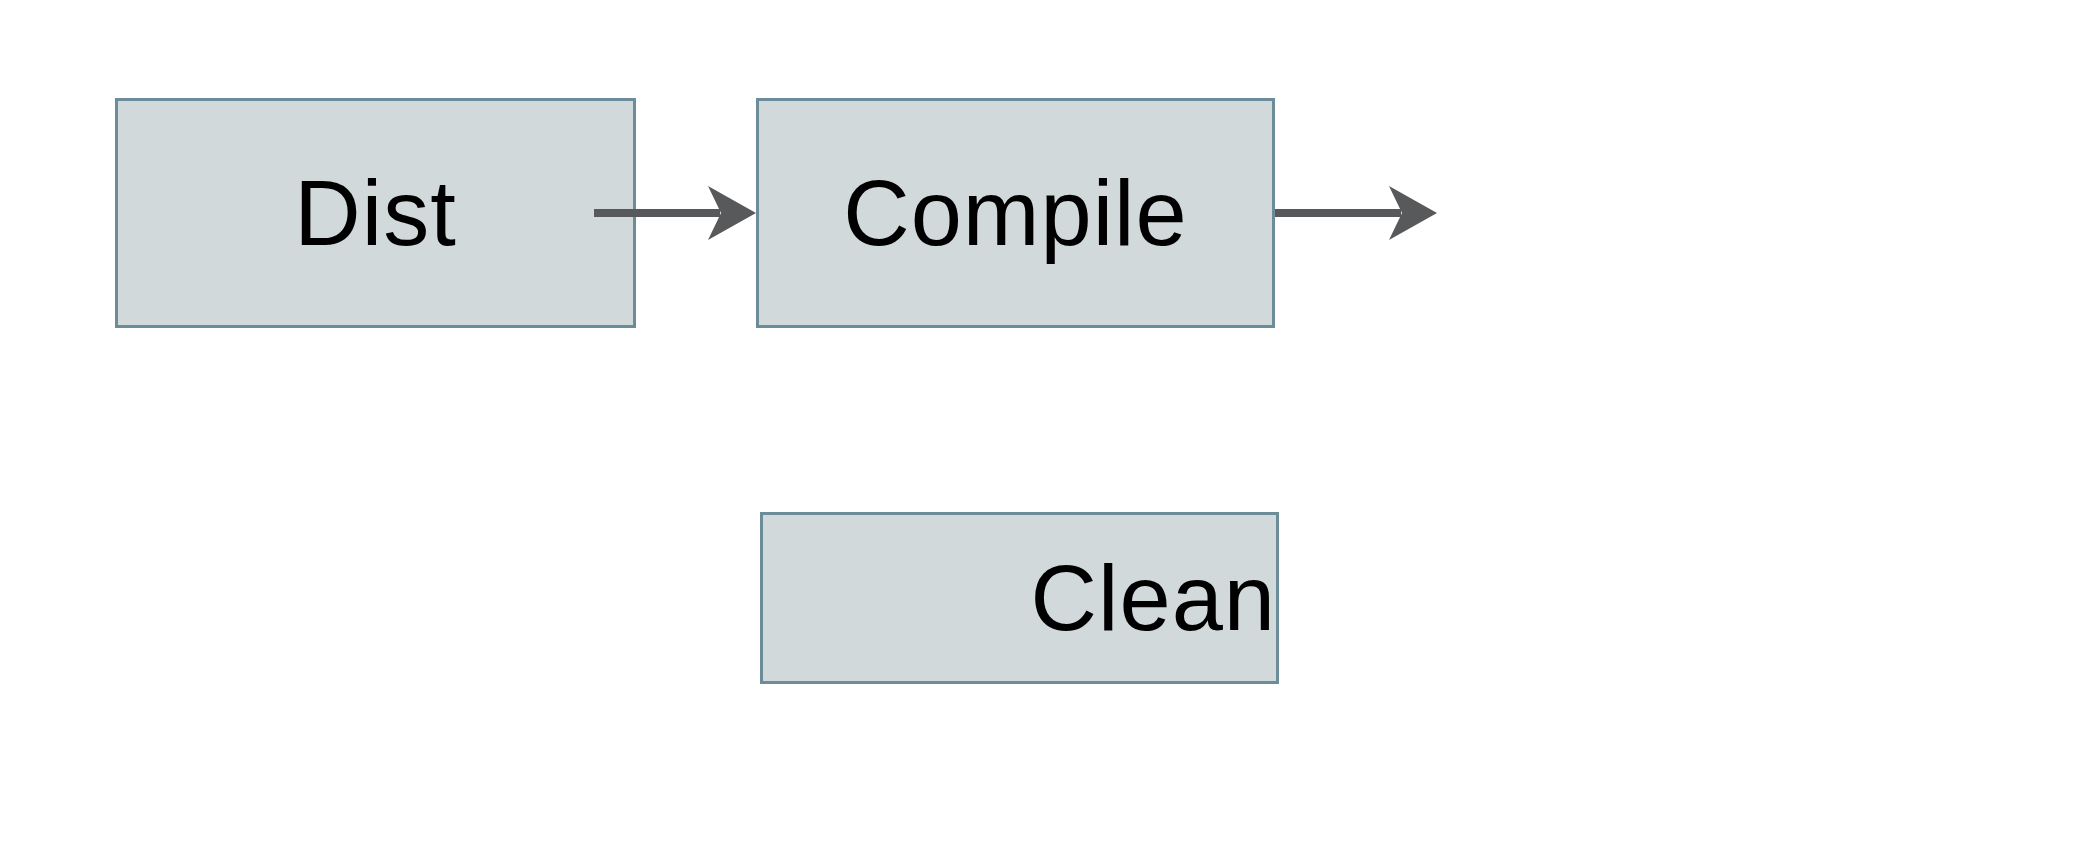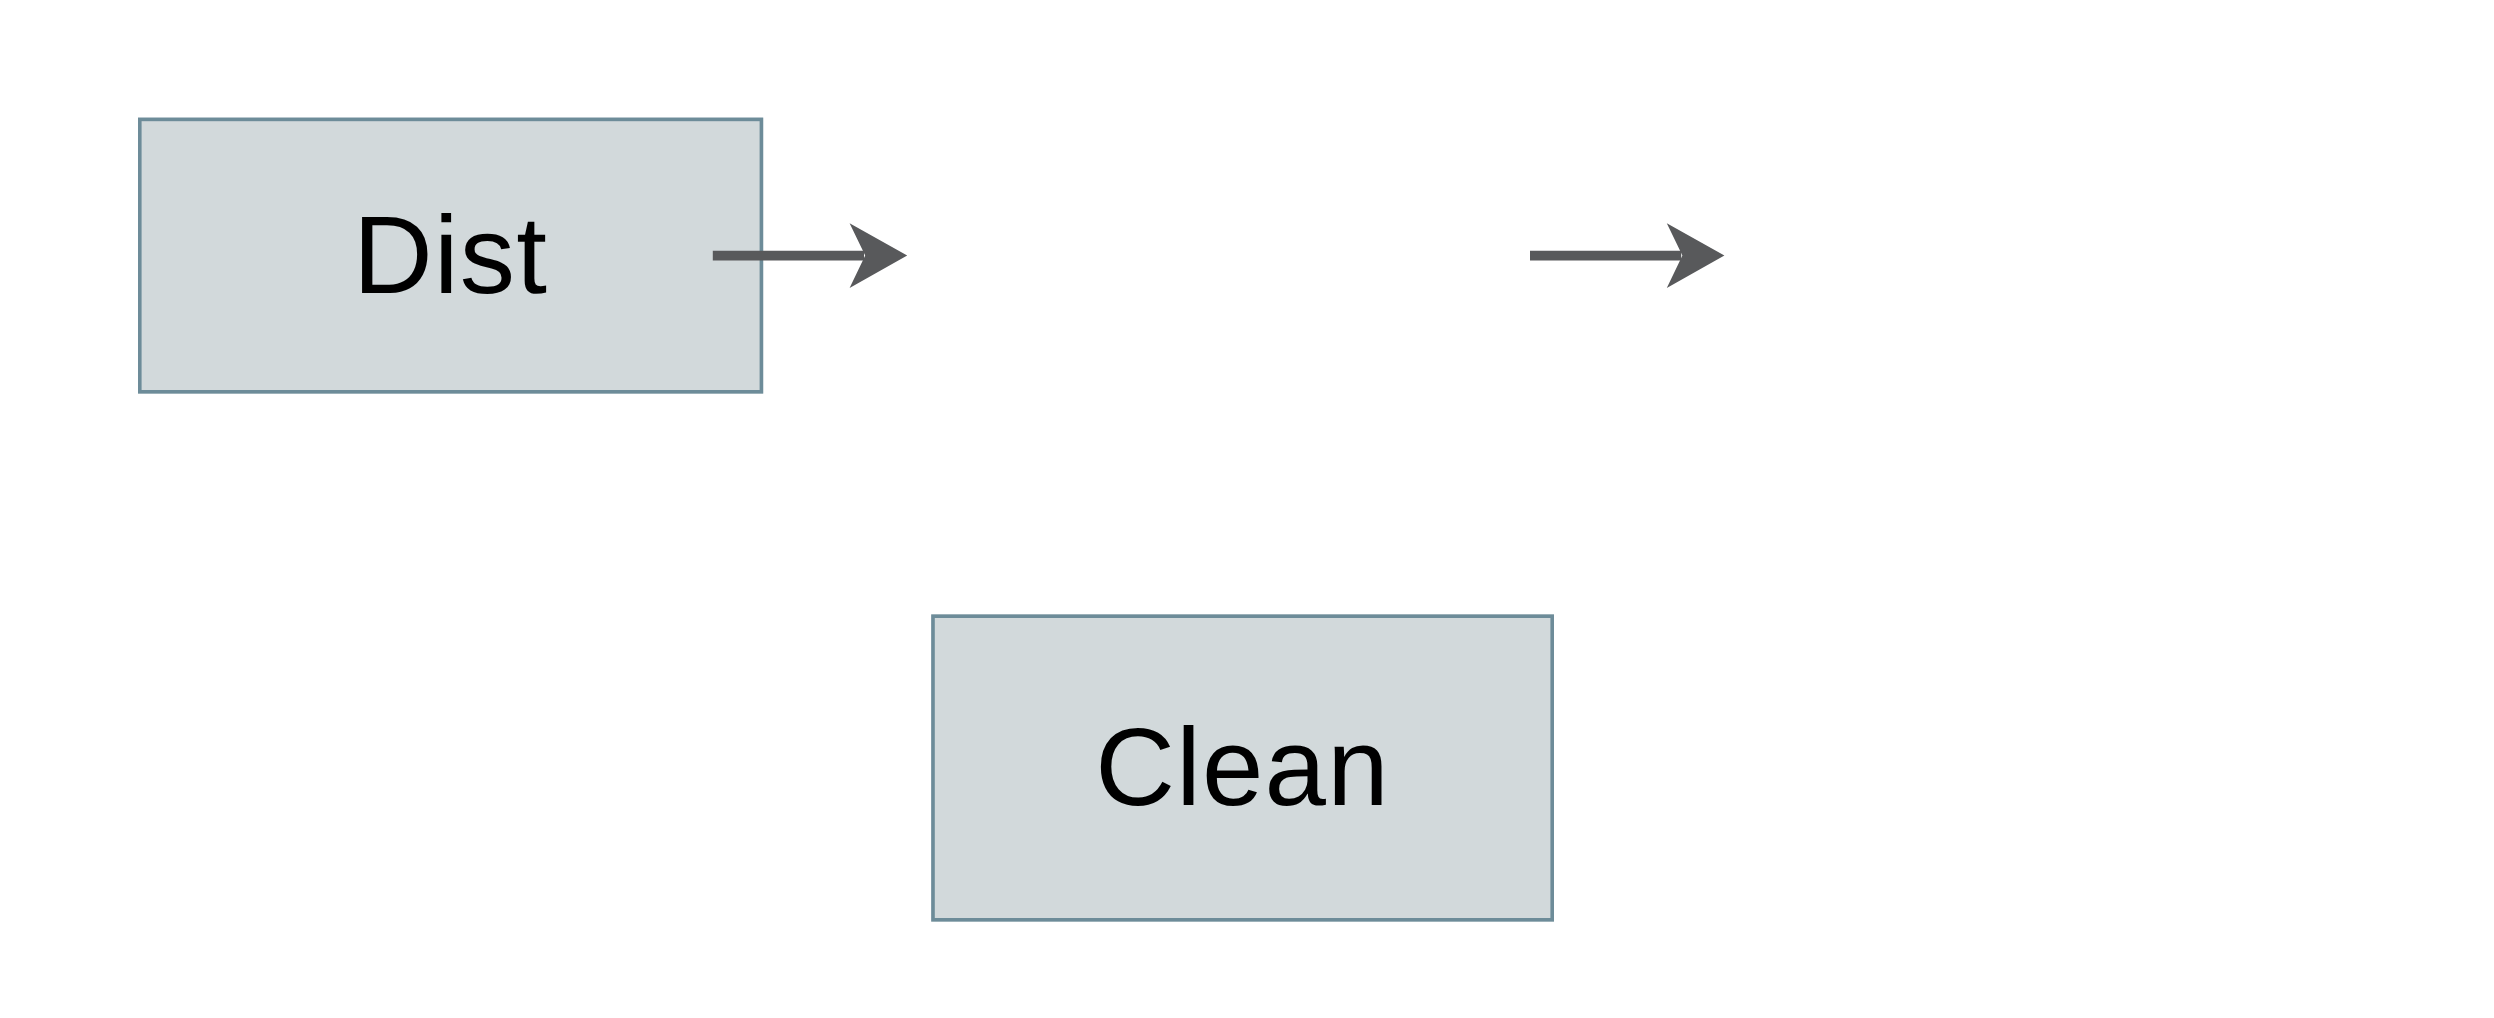--- a/index.html
+++ b/index.html
@@ -28,38 +28,41 @@
     font-size: 92px;
     font-weight: 400;
     color: #000000;
     letter-spacing: 1px;
     line-height: 1;
     user-select: none;
   }
   .node-dist    { left: 73px;   top: 98px;  width: 521px; height: 230px; margin-left: 42px; }
   .node-compile { left: 756px;  top: 98px;  width: 519px; height: 230px; }
   .node-init    { left: 1437px; top: 98px;  width: 520px; height: 231px; }
-  .node-clean   { left: 776px;  top: 512px; width: 519px; height: 256px; }
+  .node-clean   { left: 760px;  top: 512px; width: 519px; height: 172px; justify-content: flex-end; }
 
   .edge {
     position: absolute;
     overflow: visible;
   }
   .edge-1 { left: 594px;  top: 183px; }
   .edge-2 { left: 1275px; top: 183px; }
 </style>
 </head>
 <body>
 
 <div class="canvas">
 
   <div class="node node-dist">
     <span class="label">Dist</span>
   </div>
 
+  <div class="node node-compile">
+    <span class="label">Compile</span>
+  </div>
 
 
   <div class="node node-clean">
     <span class="label">Clean</span>
   </div>
 
   <svg class="edge edge-1" width="162" height="60" viewBox="0 0 162 60">
     <line x1="0" y1="30" x2="126" y2="30" stroke="#58595b" stroke-width="8"></line>
     <path d="M162,30 L114,3 L127,30 L114,57 Z" fill="#58595b"></path>
   </svg>

